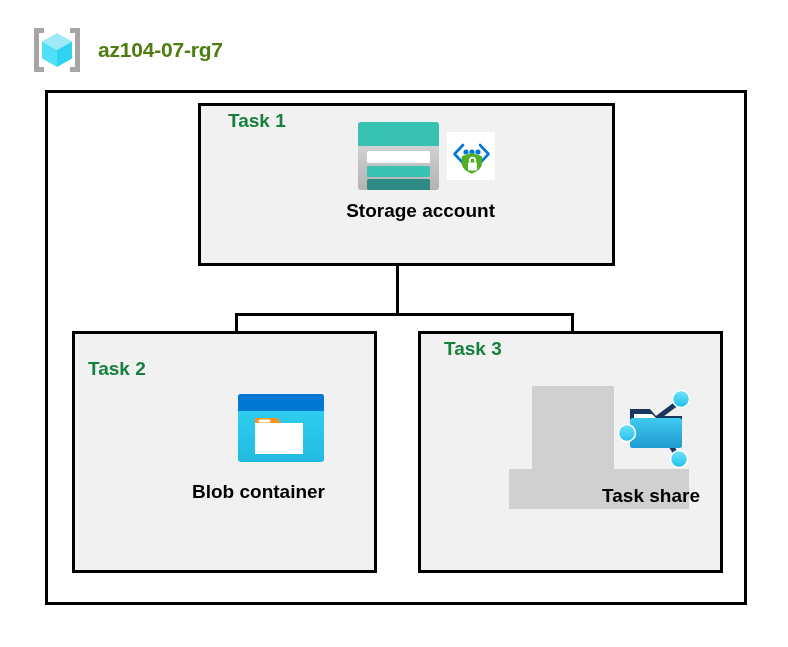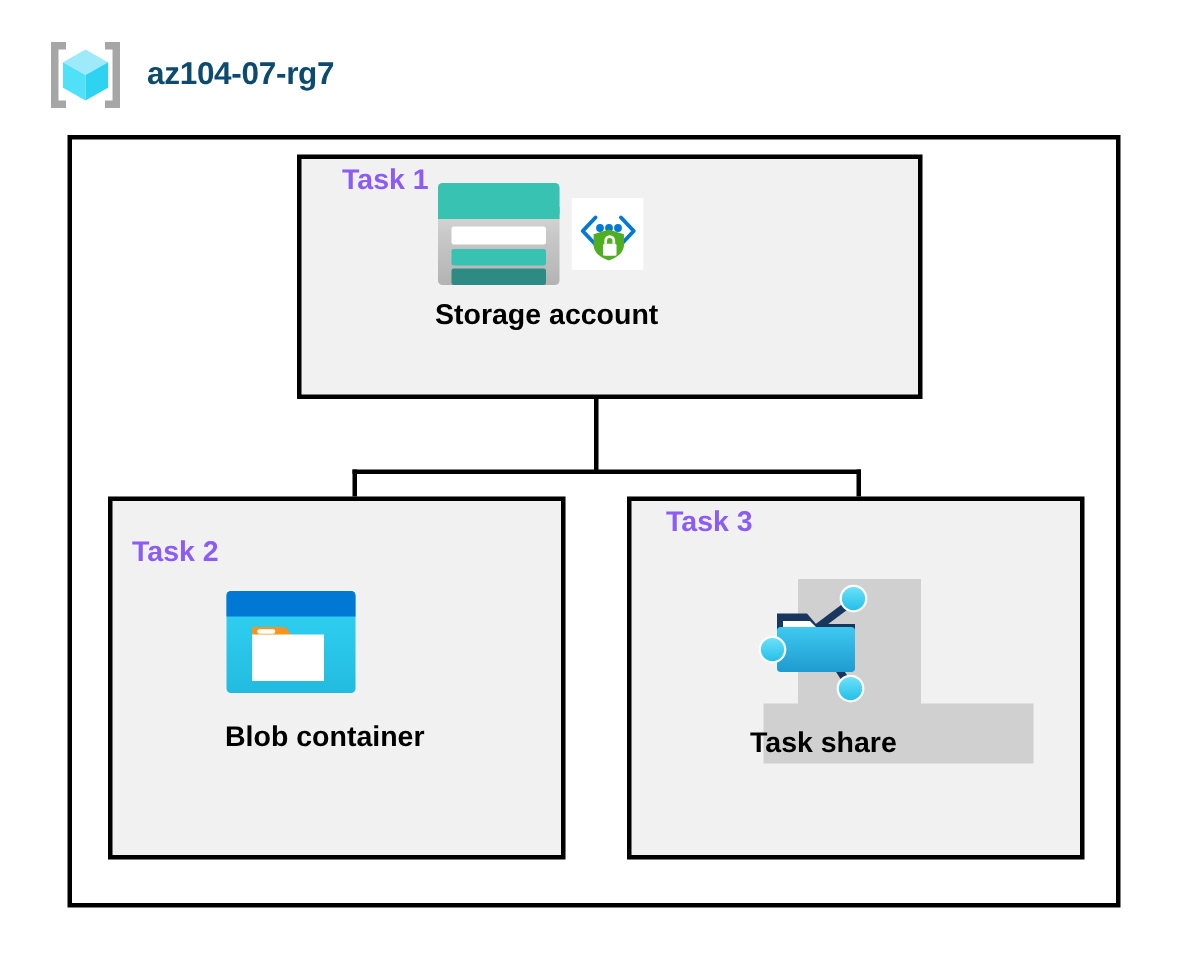--- a/index.html
+++ b/index.html
@@ -32,21 +32,21 @@
     gap: 14px;
   }
   .rg-icon {
     width: 54px;
     height: 50px;
     display: block;
   }
   .rg-title {
     font-size: 21px;
     font-weight: bold;
-    color: #0c4a6e;
+    color: #4d7c0f;
     letter-spacing: -0.2px;
     white-space: nowrap;
   }
 
   
   .rg-box {
     position: absolute;
     left: 45px;
     top: 90px;
     width: 702px;
@@ -64,21 +64,21 @@
     box-sizing: border-box;
   }
   #task1-box { left: 198px; top: 103px; width: 417px; height: 163px; }
   #task2-box { left: 72px;  top: 331px; width: 305px; height: 242px; }
   #task3-box { left: 418px; top: 331px; width: 305px; height: 242px; }
 
   .task-label {
     position: absolute;
     font-size: 19px;
     font-weight: bold;
-    color: #8b5cf6;
+    color: #15803d;
     white-space: nowrap;
   }
   #task1-label { left: 228px; top: 110px; }
   #task2-label { left: 88px;  top: 358px; }
   #task3-label { left: 444px; top: 338px; }
 
   
   .connector {
     position: absolute;
     background: #000000;
@@ -90,21 +90,21 @@
   
   #conn-left { left: 235px; top: 313px; width: 3px; height: 76px; }
   
   #conn-right{ left: 571px; top: 313px; width: 3px; height: 80px; }
 
   
   .node {
     position: absolute;
     display: flex;
     flex-direction: column;
-    align-items: flex-start;
+    align-items: flex-end;
   }
   .node-caption {
     font-size: 19px;
     font-weight: bold;
     color: #000000;
     white-space: nowrap;
     text-align: center;
   }
 
   

